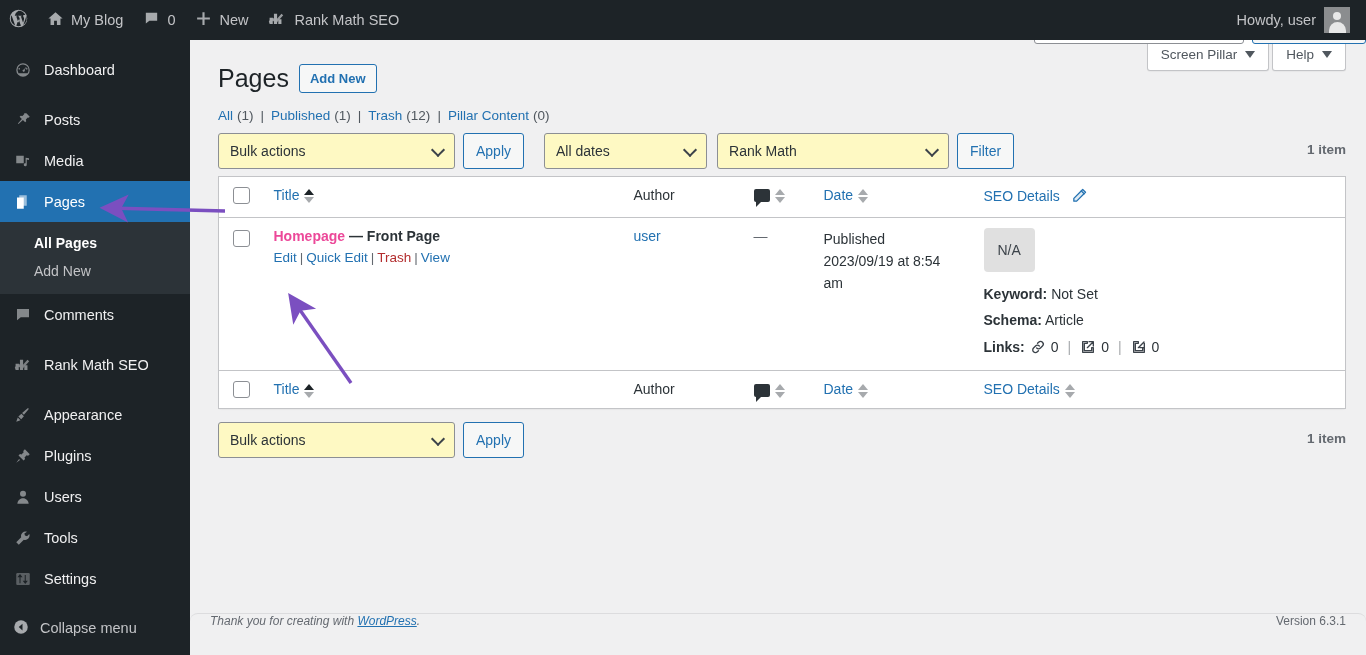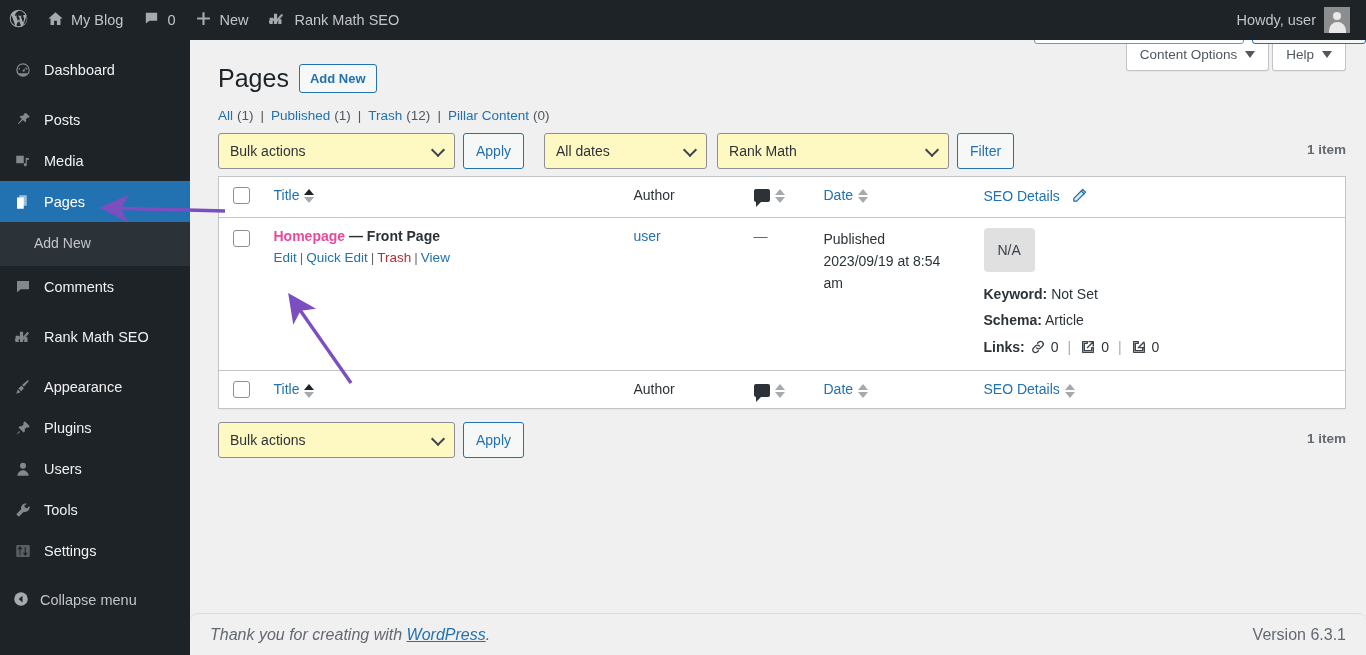--- a/index.html
+++ b/index.html
@@ -263,23 +263,23 @@
   .seo-line b { font-weight: 700; }
   .seo-links { display: flex; align-items: center; gap: 5px; font-size: 14px; }
   .seo-links .pipe { color: #a7aaad; padding: 0 4px; }
   .seo-ico { display: inline-flex; align-items: center; color: #3c434a; }
 
   
   #footer {
     position: absolute; left: 190px; bottom: 0;
     width: 1176px; height: 42px;
     border-top: 1px solid #dcdcde;
-    display: flex; align-items: center;
+    display: flex; 
     padding: 0 20px;
-    font-size: 16px; color: #646970; font-style: italic; border-radius: 8px;
+    font-size: 12px; color: #646970; font-style: italic; border-radius: 8px;
   }
   #footer .right { margin-left: auto; font-style: normal; }
   #footer a { color: #2271b1; text-decoration: underline; }
 
   
   #annot {
     position: absolute; top: 0; left: 0;
     width: 1366px; height: 655px;
     pointer-events: none; z-index: 50;
   }
@@ -377,20 +377,21 @@
     <span class="mi-icon">
       <svg width="18" height="18" viewBox="0 0 24 24" fill="#ffffff">
         <path d="M7 3h10v14H7V3z" opacity=".55"></path>
         <path d="M4 6h9v15H4V6z"></path>
       </svg>
     </span>
     <span>Pages</span>
   </div>
 
   <div class="submenu">
+    <span class="sub-item active">All Pages</span>
     <span class="sub-item">Add New</span>
   </div>
 
   <div class="menu-item">
     <span class="mi-icon">
       <svg width="18" height="18" viewBox="0 0 24 24" fill="#a7aaad">
         <path d="M4 4h16v11H9l-5 4V4z"></path>
       </svg>
     </span>
     <span>Comments</span>
@@ -468,21 +469,21 @@
     </span>
     <span>Collapse menu</span>
   </div>
 </div>
 
 <div id="content">
   <div id="wrap">
 
     <div class="screen-meta">
       <div class="meta-btn">
-        <span>Content Options</span>
+        <span>Screen Pillar</span>
         <span class="caret-down"></span>
       </div>
       <div class="meta-btn">
         <span>Help</span>
         <span class="caret-down"></span>
       </div>
     </div>
 
     <h1 class="page-title">
       <span>Pages</span>

